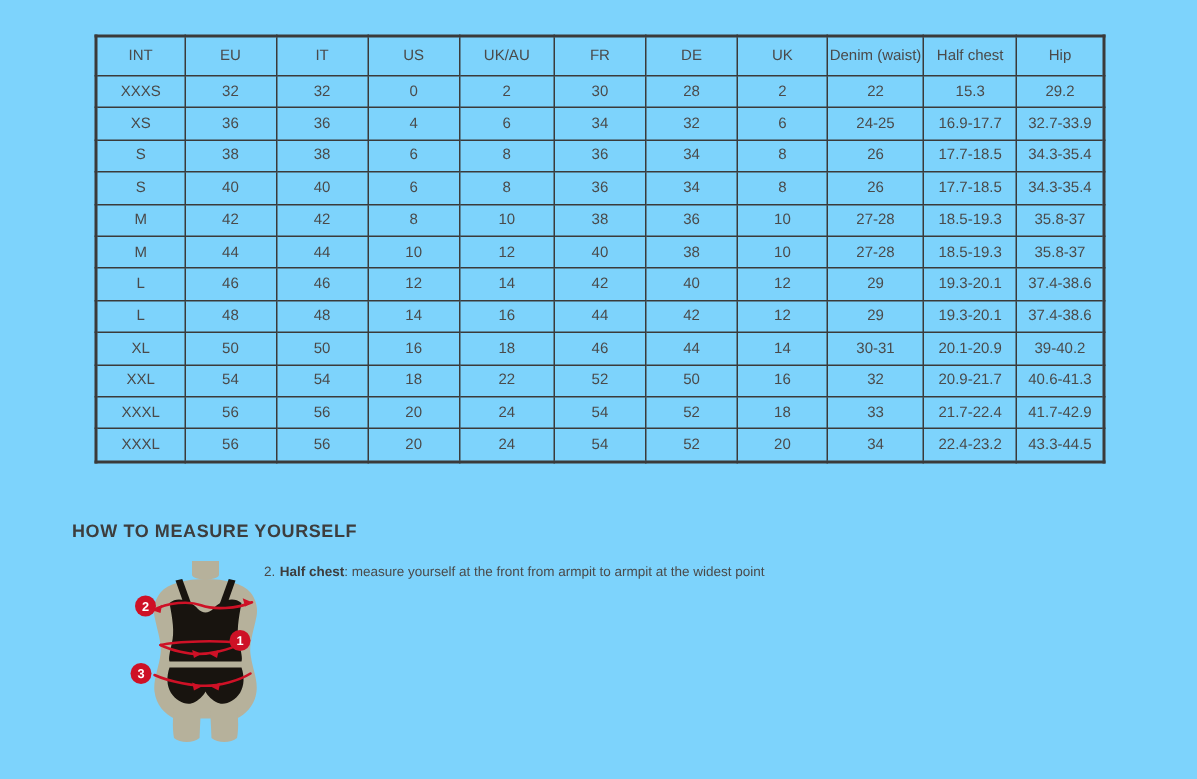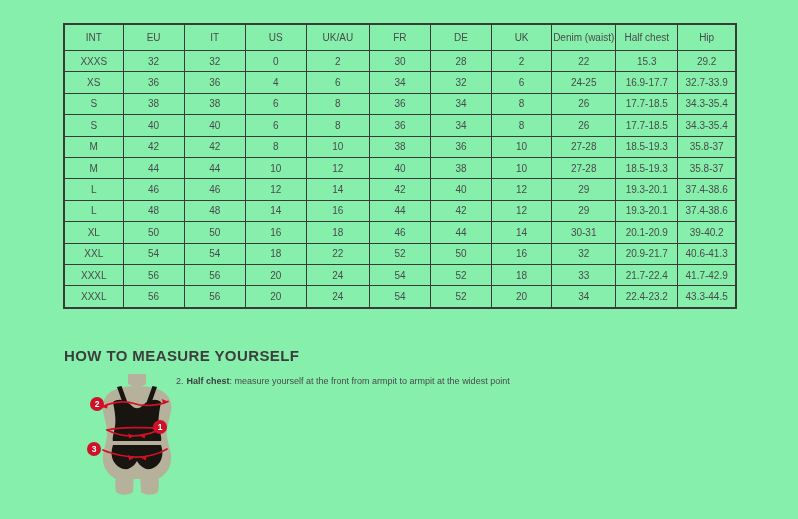--- a/index.html
+++ b/index.html
@@ -1,42 +1,42 @@
 <!DOCTYPE html>
 <html><head>
 <meta charset="utf-8">
 <style>
   html,body{margin:0;padding:0;}
   body{
     width:798px;height:519px;background:#ffffff;
     font-family:"Liberation Sans", sans-serif;
     position:relative;overflow:hidden;
   }
-  .page{position:absolute;inset:0;background:#86efac;}
+  .page{position:absolute;inset:0;background:#7dd3fc;}
 
   
   table.size-chart{
     position:absolute;left:63px;top:23px;width:674px;
     border-collapse:collapse;table-layout:fixed;
     border:2px solid #3a3a3a;
   }
   table.size-chart th, table.size-chart td{
     border:1px solid #3a3a3a;
     font-size:10px;font-weight:400;color:#4a4a4a;
     text-align:center;vertical-align:middle;
     white-space:nowrap;overflow:hidden;
     padding:0;
   }
   table.size-chart th{height:25px;}
   table.size-chart td{height:20.4px;}
 
   
   .measure-title{
-    position:absolute;left:64px;top:347px;
-    font-size:15px;font-weight:700;color:#3d3d3d;
+    position:absolute;left:48px;top:347px;
+    font-size:12px;font-weight:700;color:#3d3d3d;
     letter-spacing:.4px;
   }
   .figure-wrap{
     position:absolute;left:82px;top:373px;width:110px;height:124px;
   }
   .steps{
     position:absolute;left:176px;top:371px;
     font-size:9px;color:#4a4a4a;
   }
   .step{line-height:21px;white-space:nowrap;}

